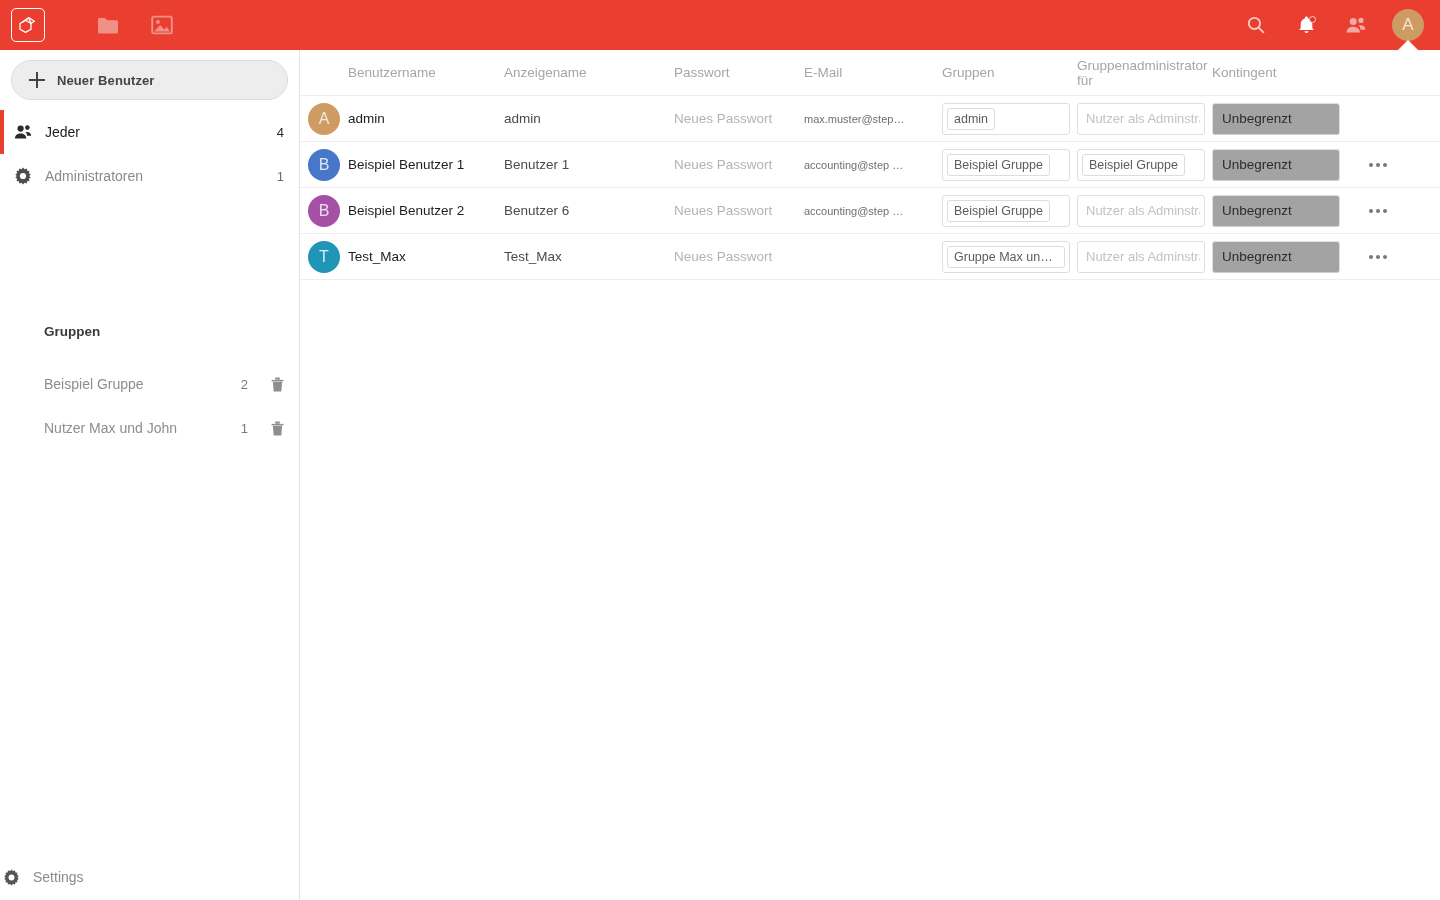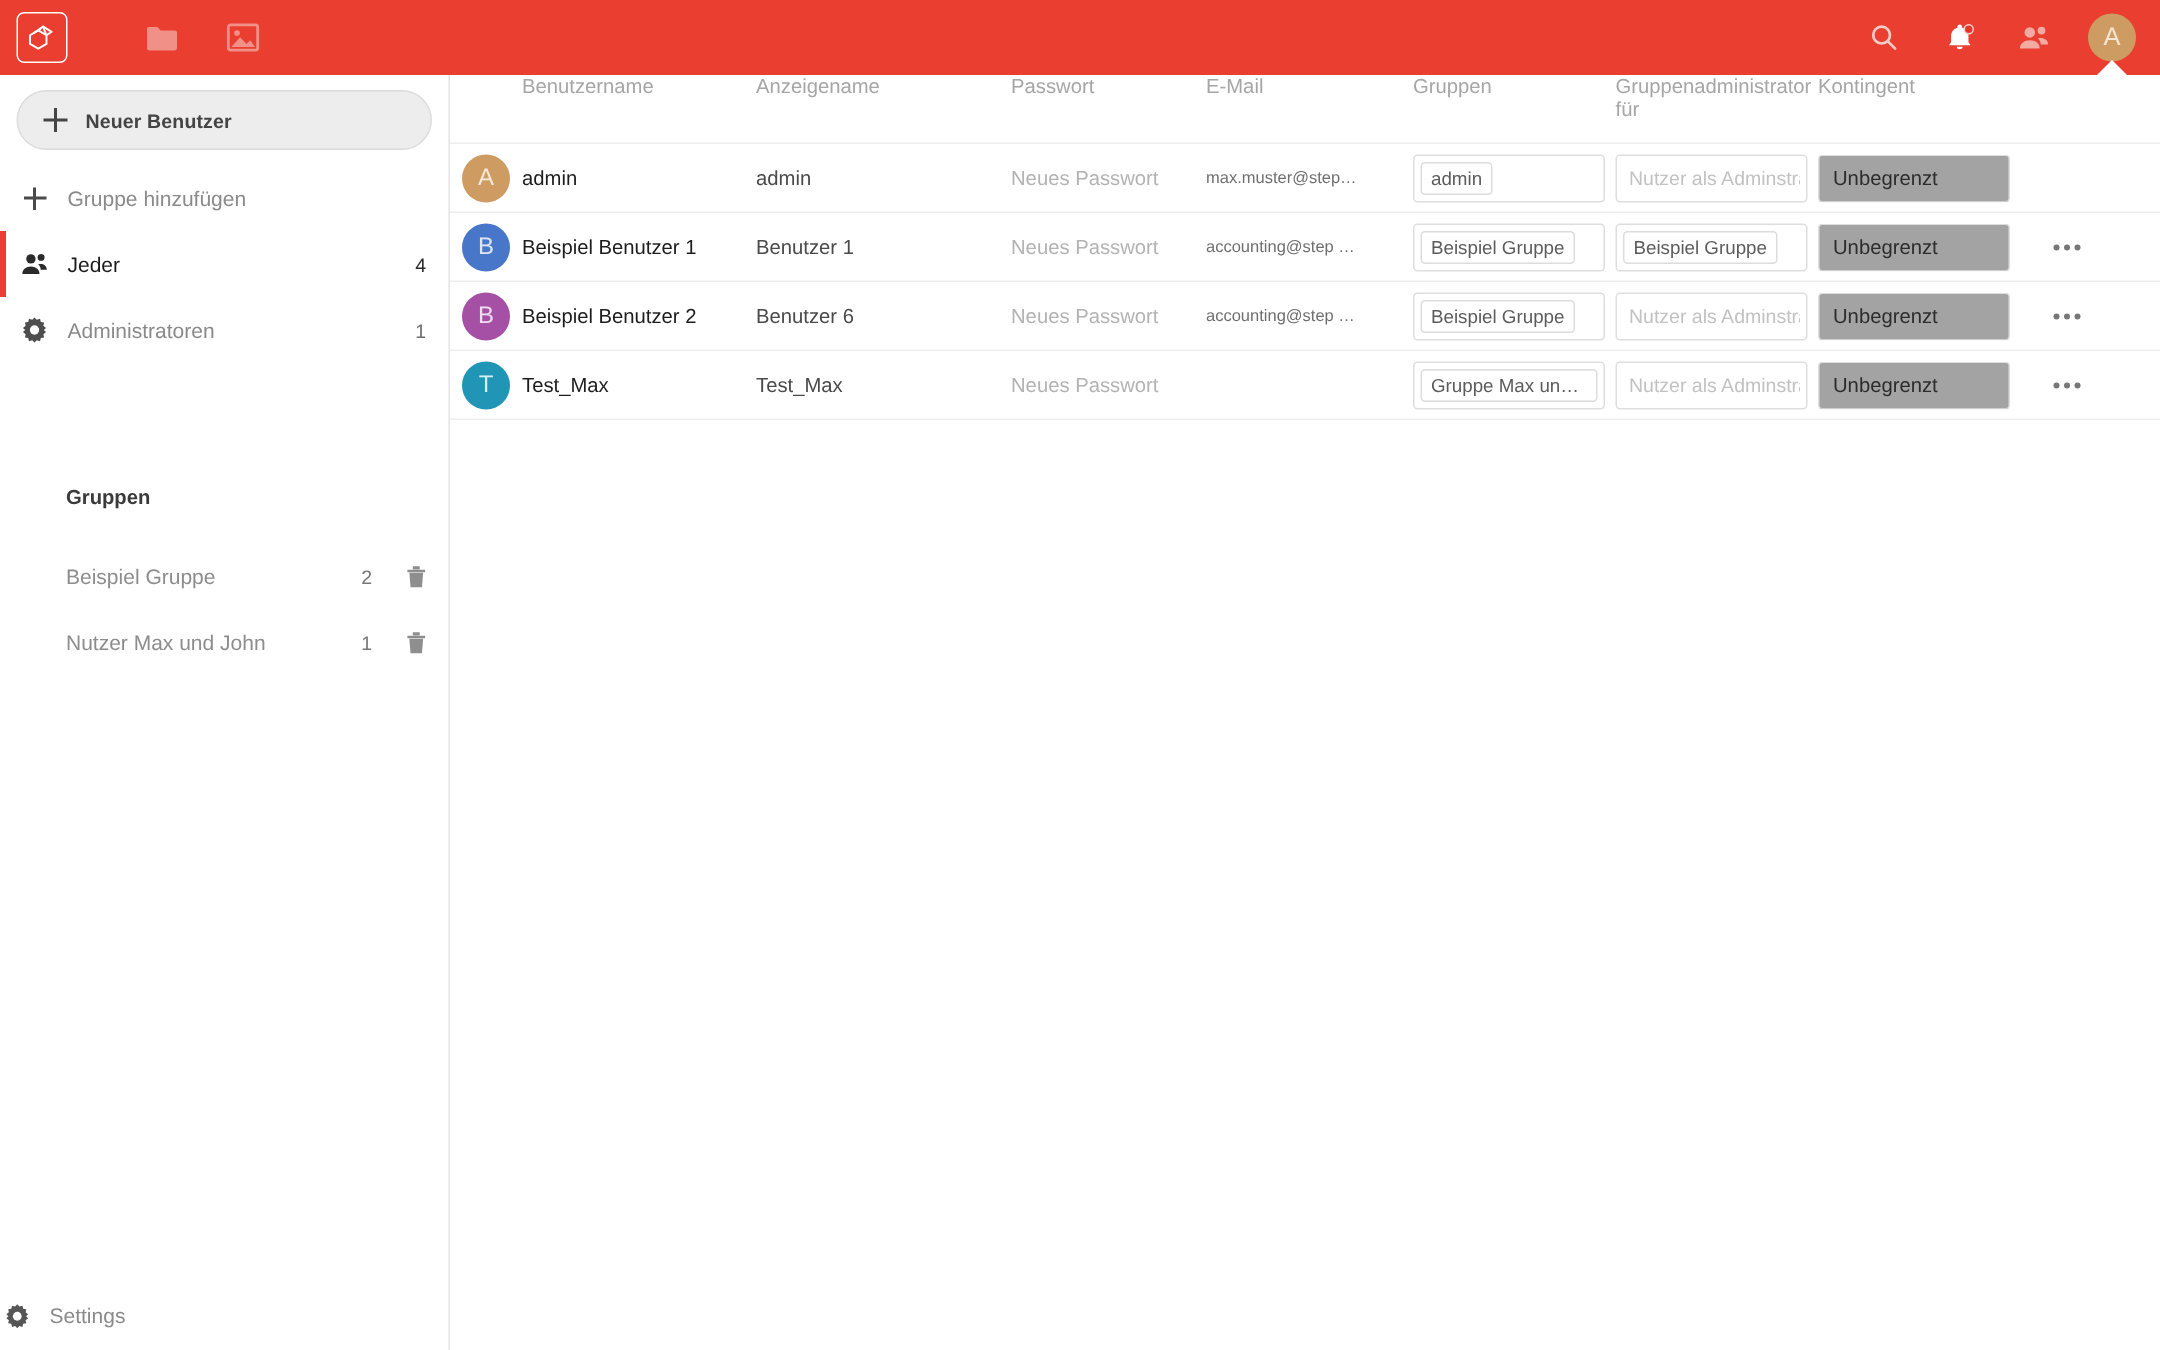--- a/index.html
+++ b/index.html
@@ -172,21 +172,21 @@
   .c-avatar   { width: 48px; flex: 0 0 48px; display: flex; align-items: center; justify-content: center; }
   .c-user     { width: 156px; flex: 0 0 156px; }
   .c-display  { width: 134px; flex: 0 0 134px; }
   .c-pass     { width: 130px; flex: 0 0 130px; margin-left: 36px; }
   .c-mail     { width: 138px; flex: 0 0 138px; }
   .c-groups   { width: 135px; flex: 0 0 135px; }
   .c-admin    { width: 135px; flex: 0 0 135px; }
   .c-quota    { width: 135px; flex: 0 0 135px; }
   .c-actions  { width: 60px; flex: 0 0 60px; display: flex; align-items: center; }
 
-  #table-head { display: flex; font-size: 13.5px; color: #a6a6a6; }
+  #table-head { display: flex; align-items: center; font-size: 13.5px; color: #a6a6a6; }
   #table-head .hcell { padding-right: 8px; }
   #table-head .c-admin { line-height: 15px; padding-right: 4px; }
 
   .avatar {
     width: 32px; height: 32px; border-radius: 50%;
     text-align: center; line-height: 32px;
     font-size: 16px; font-weight: 300;
   }
   .cell-strong { font-size: 13.5px; color: #1d1d1d; }
   .cell-mid    { font-size: 13.5px; color: #4a4a4a; }
@@ -299,27 +299,20 @@
 
 <div id="sidebar">
 
   <div id="new-user-button">
     <span class="plus"></span>
     <span class="label">Neuer Benutzer</span>
   </div>
 
   <div id="nav-list" style="position:absolute; top:60px; left:0; width:300px;">
 
-    <div class="nav-item">
-      <span class="nav-icon">
-          <span class="plus-glyph"></span>
-        </span>
-      <span class="nav-label">Gruppe hinzufügen</span>
-      <span class="nav-count"></span>
-    </div>
 
     <div class="nav-item selected">
       <span class="nav-icon">
         <svg width="18" height="16" viewBox="0 0 18 16" aria-hidden="true">
           <circle cx="6.6" cy="4.6" r="3.1" fill="#2b2b2b"></circle>
           <path d="M.9 14.6c0-3.1 2.5-5 5.7-5s5.7 1.9 5.7 5Z" fill="#2b2b2b"></path>
           <circle cx="13.4" cy="3.6" r="2.3" fill="#2b2b2b"></circle>
           <path d="M11.4 8.2c2.9-.8 5.8.5 5.8 3.6h-4.1c0-1.4-.6-2.7-1.7-3.6Z" fill="#2b2b2b"></path>
         </svg>
       </span>

